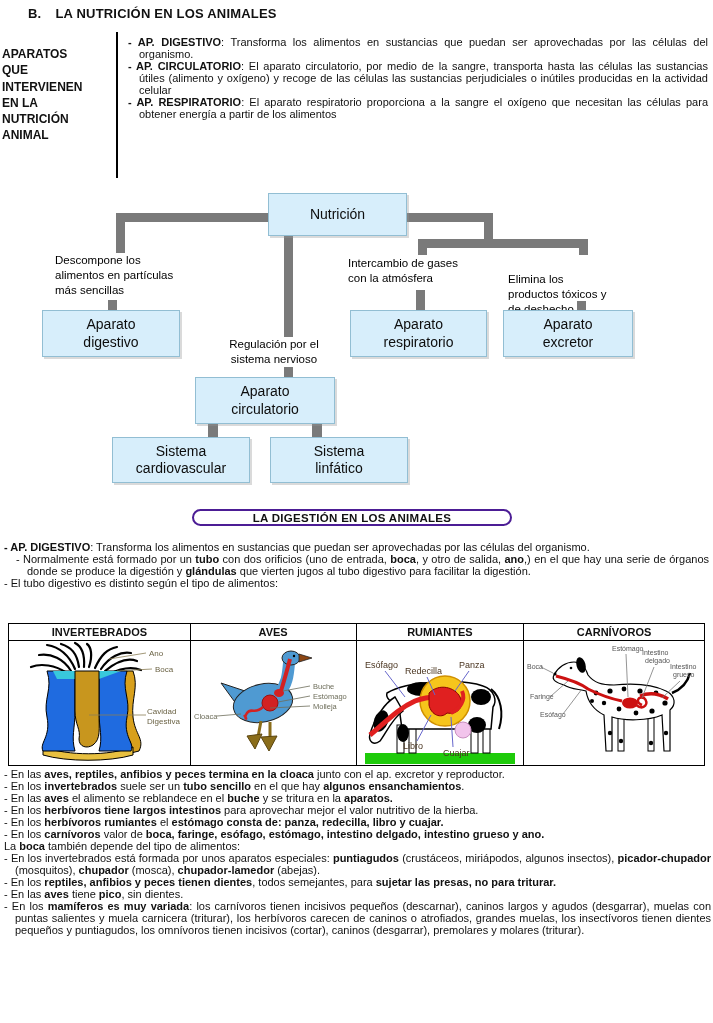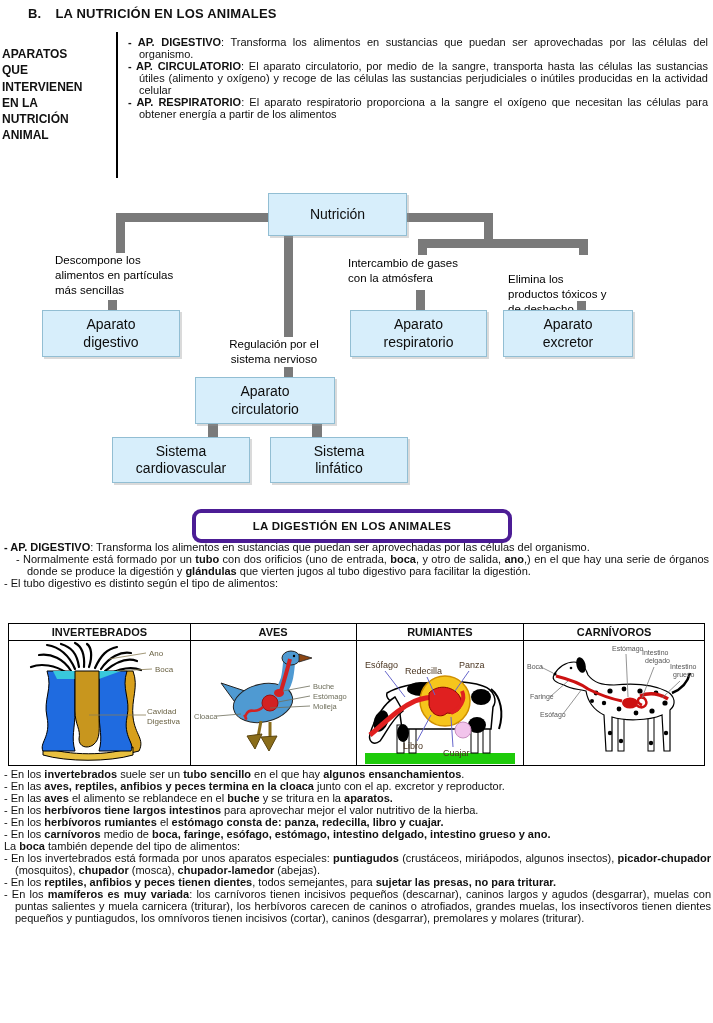--- a/index.html
+++ b/index.html
@@ -17,22 +17,22 @@
 
   .node { position:absolute; background:#d7eefb; border:1px solid #92bed3;
           box-shadow:2px 2px 0 rgba(150,150,150,.35);
           display:flex; align-items:center; justify-content:center;
           text-align:center; font-size:14px; line-height:17.5px; color:#0d0d0d;
           white-space:pre-line; }
   .conn { position:absolute; background:#7a7a7a; }
   .ann  { position:absolute; font-weight:normal; font-size:11.5px; line-height:15px;
           white-space:pre-line; color:#000; }
 
-  .heading-box { position:absolute; left:192px; top:509px; width:320px; height:34px;
-          border:4px solid #4c1d95; border-radius:9px; background:#fff;
+  .heading-box { position:absolute; left:192px; top:509px; width:320px; height:17px;
+          border:2px solid #4c1d95; border-radius:9px; background:#fff;
           display:flex; align-items:center; justify-content:center;
           font-weight:bold; font-size:11.5px; letter-spacing:.3px; }
 
   .dtable { position:absolute; left:8px; top:623px; width:697px; border-collapse:collapse; }
   .dtable th { border:1px solid #000; font-size:11px; font-weight:bold; height:17px; padding:1px 0; }
   .dtable td { border:1px solid #000; height:124px; padding:0; vertical-align:top; }
   .dtable svg { display:block; }
 
   b { font-weight:bold; }
 </style>
@@ -270,25 +270,26 @@
             <text x="146" y="28">Intestino</text>
             <text x="149" y="36">grueso</text>
           </g>
         </svg>
       </td>
     </tr>
   </tbody>
     </table>
 
   <div class="abs" style="left:4px; top:768px; width:707px;">
+    <div class="txt hang"><span>- En las </span><b>aves, reptiles, anfibios y peces termina en la cloaca</b><span> junto con el ap. excretor y reproductor.</span></div>
     <div class="txt hang"><span>- En los </span><b>invertebrados</b><span> suele ser un </span><b>tubo sencillo</b><span> en el que hay </span><b>algunos ensanchamientos</b><span>.</span></div>
-    <div class="txt hang"><span>- En las </span><b>aves, reptiles, anfibios y peces termina en la cloaca</b><span> junto con el ap. excretor y reproductor.</span></div>
     <div class="txt hang"><span>- En las </span><b>aves</b><span> el alimento se reblandece en el </span><b>buche</b><span> y se tritura en la </span><b>aparatos.</b></div>
     <div class="txt hang"><span>- En los </span><b>herbívoros tiene largos intestinos</b><span> para aprovechar mejor el valor nutritivo de la hierba.</span></div>
     <div class="txt hang"><span>- En los </span><b>herbívoros rumiantes</b><span> el </span><b>estómago consta de: panza, redecilla, libro y cuajar.</b></div>
-    <div class="txt hang"><span>- En los </span><b>carnívoros</b><span> medio de </span><b>boca, faringe, esófago, estómago, intestino delgado, intestino grueso y ano.</b></div>
+    <div class="txt hang"><span>- En los </span><b>carnívoros</b><span> valor de </span><b>boca, faringe, esófago, estómago, intestino delgado, intestino grueso y ano.</b></div>
     <div class="txt"><span>La </span><b>boca</b><span> también depende del tipo de alimentos:</span></div>
     <div class="txt hang"><span>- En los invertebrados está formada por unos aparatos especiales: </span><b>puntiagudos</b><span> (crustáceos, miriápodos, algunos insectos), </span><b>picador-chupador</b><span> (mosquitos), </span><b>chupador</b><span> (mosca), </span><b>chupador-lamedor</b><span> (abejas).</span></div>
     <div class="txt hang"><span>- En los </span><b>reptiles, anfibios y peces tienen dientes</b><span>, todos semejantes, para </span><b>sujetar las presas, no para triturar.</b></div>
+    <div class="txt hang"><span>- En las </span><b>aves</b><span> tiene </span><b>pico</b><span>, sin dientes.</span></div>
     <div class="txt hang"><span>- En los </span><b>mamíferos es muy variada</b><span>: los carnívoros tienen incisivos pequeños (descarnar), caninos largos y agudos (desgarrar), muelas con puntas salientes y muela carnicera (triturar), los herbívoros carecen de caninos o atrofiados, grandes muelas, los insectívoros tienen dientes pequeños y puntiagudos, los omnívoros tienen incisivos (cortar), caninos (desgarrar), premolares y molares (triturar).</span></div>
   </div>
 
 </div>
 
 </body></html>

